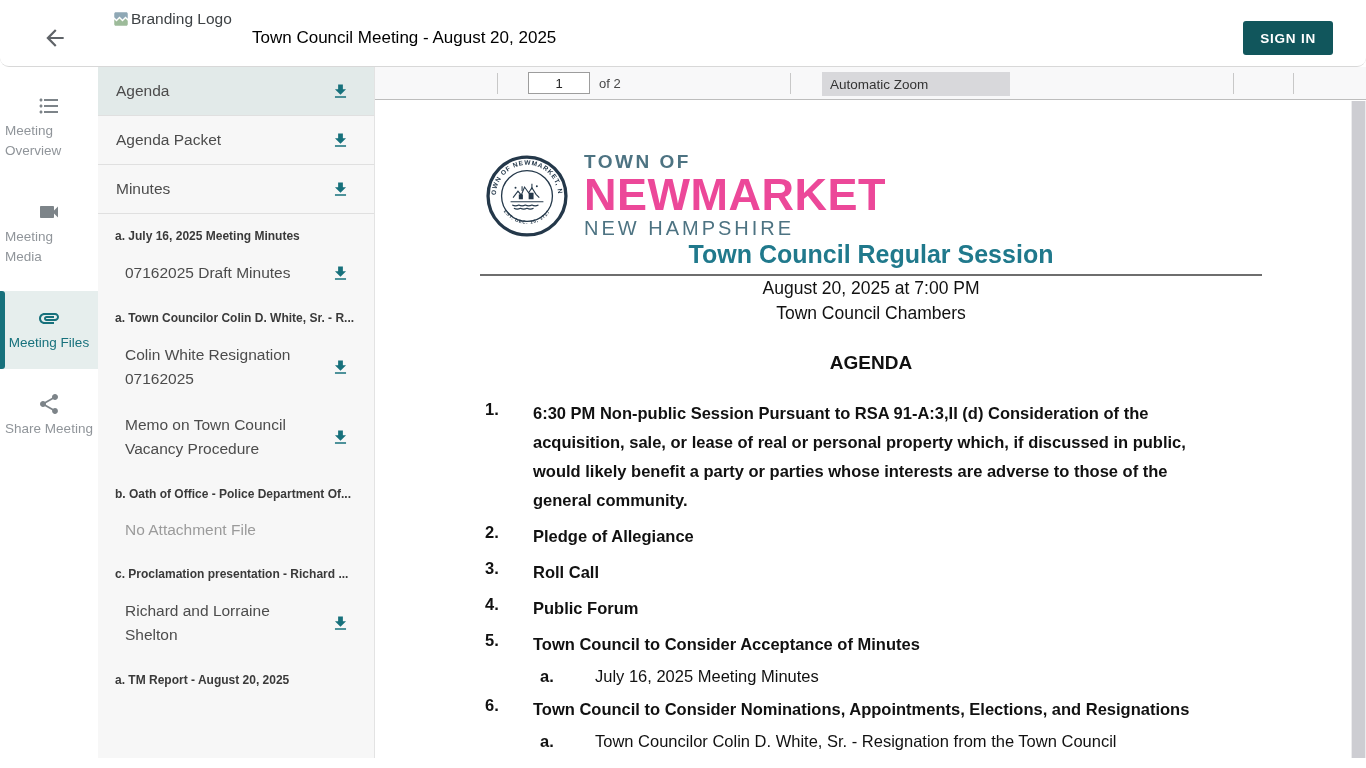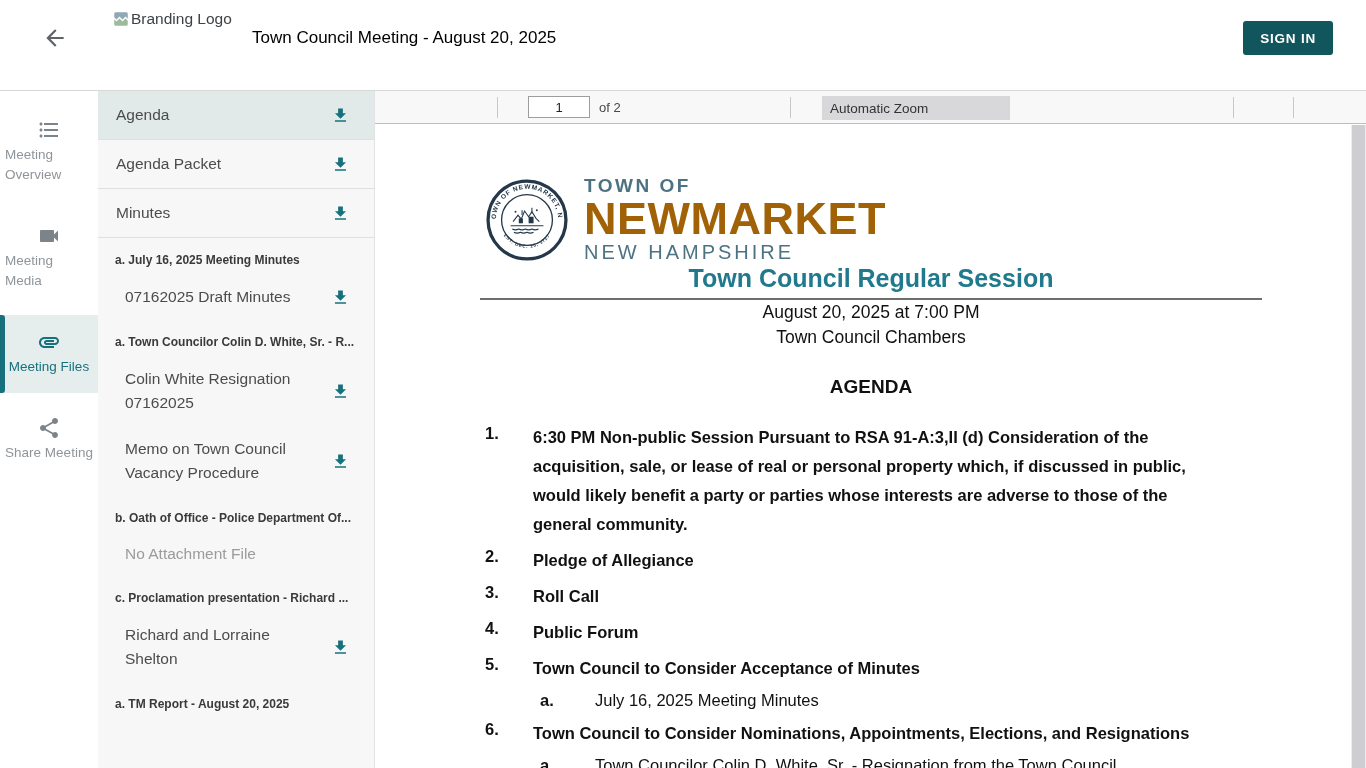--- a/index.html
+++ b/index.html
@@ -1,20 +1,20 @@
 <!DOCTYPE html>
 <html><head>
 <meta charset="utf-8">
 <style>
   * { box-sizing: border-box; margin: 0; padding: 0; }
   html, body { width: 1366px; height: 768px; overflow: hidden; }
   body { font-family: "Liberation Sans", sans-serif; background: #fff; }
 
   
-  .app-header { position: relative; height: 91px; background: #fff; border-bottom: 1px solid #d8d8d8; }
+  .app-header { position: relative; height: 67px; background: #fff; border-bottom: 1px solid #d8d8d8; border-radius: 9px; }
   .back-btn { position: absolute; left: 42px; top: 25px; width: 26px; height: 26px;
               background: none; border: none; padding: 0; cursor: pointer; }
   .back-btn svg { width: 26px; height: 26px; fill: #5f6368; }
   .branding { position: absolute; left: 112px; top: 10px; display: flex; align-items: flex-start;
               font-size: 15.5px; color: #3e4245; }
   .branding svg { width: 18px; height: 18px; margin-right: 1px; }
   .app-title { position: absolute; left: 252px; top: 28px; font-size: 17px; color: #000000; }
   .signin-btn { position: absolute; right: 33px; top: 21px; height: 34px; padding: 0 17px;
                 background: #11565c; color: #fff; border: none; border-radius: 3px;
                 font-family: "Liberation Sans", sans-serif; font-size: 13.5px; font-weight: bold;
@@ -66,21 +66,21 @@
   .scrollbar { position: absolute; right: 0; top: 0; bottom: 0; width: 15px; background: #ececee; }
   .scroll-thumb { position: absolute; top: 0; left: 1px; right: 1px; height: 100%;
                   background: #cdcdd2; cursor: pointer; }
 
   .page { margin-left: 25px; width: 940px; }
 
   
   .logo-row { display: flex; align-items: center; margin: 50px 0 0 86px; }
   .seal { width: 82px; height: 82px; flex: none; margin-right: 16px; }
   .logo-line1 { font-size: 19px; font-weight: bold; letter-spacing: 2.5px; color: #4d7382; }
-  .logo-line2 { font-size: 45px; font-weight: bold; color: #a16207; line-height: 44px;
+  .logo-line2 { font-size: 45px; font-weight: bold; color: #ec4899; line-height: 44px;
                 letter-spacing: .5px; }
   .logo-line3 { font-size: 20px; letter-spacing: 3px; color: #4d7382; }
 
   
   .content { margin-left: 80px; width: 782px; color: #111; }
   .session-title { text-align: center; font-size: 25px; font-weight: bold;
                    color: #20798c; }
   .rule { border: none; border-top: 2px solid #6e6e6e; margin: 5px 0 0; }
   .date-line { text-align: center; font-size: 17.5px; line-height: 25px; }
   .venue-line { text-align: center; font-size: 17.5px; line-height: 25px; }

